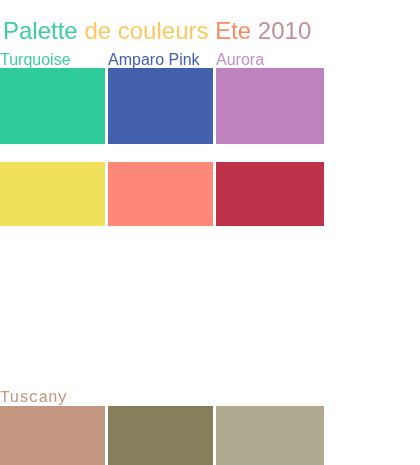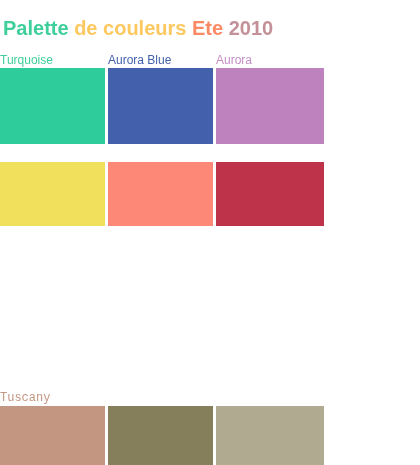--- a/index.html
+++ b/index.html
@@ -20,24 +20,24 @@
     width: 420px;
     height: 465px;
     background: #ffffff;
   }
 
   
   .page-title {
     position: absolute;
     left: 3px;
     top: 2px;
-    font-size: 20px;
+    font-size: 24px;
     line-height: 26px;
     white-space: nowrap;
-    font-weight: bold;
+    font-weight: normal;
     letter-spacing: 0px;
   }
   .page-title .tw {
     display: inline;
   }
   .page-title .sp {
     display: inline;
   }
 
   
@@ -46,21 +46,21 @@
     left: 0;
     width: 420px;
   }
   .row-labels {
     position: relative;
     height: 16px;
   }
   .swatch-label {
     position: absolute;
     top: 0;
-    font-size: 12px;
+    font-size: 16px;
     line-height: 16px;
     white-space: nowrap;
   }
   .row-swatches {
     position: relative;
   }
   .swatch {
     position: absolute;
     top: 0;
   }
@@ -96,21 +96,21 @@
 
 <div id="palette-page">
 
   <h1 class="page-title">
     <span class="tw" style="color: rgb(62, 207, 155);">Palette</span><span class="sp">&nbsp;</span><span class="tw" style="color: rgb(252, 200, 95);">de couleurs</span><span class="sp">&nbsp;</span><span class="tw" style="color: rgb(251, 138, 100);">Ete</span><span class="sp">&nbsp;</span><span class="tw" style="color: rgb(196, 144, 151);">2010</span>
   </h1>
 
   <div class="palette-row" id="row-1">
     <div class="row-labels">
       <span class="swatch-label col-0" style="color: rgb(62, 207, 155);">Turquoise</span>
-      <span class="swatch-label col-1" style="color: rgb(66, 96, 172);">Aurora Blue</span>
+      <span class="swatch-label col-1" style="color: rgb(66, 96, 172);">Amparo Pink</span>
       <span class="swatch-label col-2" style="color: rgb(196, 142, 196);">Aurora</span>
     </div>
     <div class="row-swatches">
       <div class="swatch col-0 sw-w-std" style="background: rgb(46, 204, 154);"></div>
       <div class="swatch col-1 sw-w-std" style="background: rgb(66, 96, 172);"></div>
       <div class="swatch col-2 sw-w-last" style="background: rgb(190, 130, 190);"></div>
     </div>
   </div>
 
   <div class="palette-row" id="row-2">

